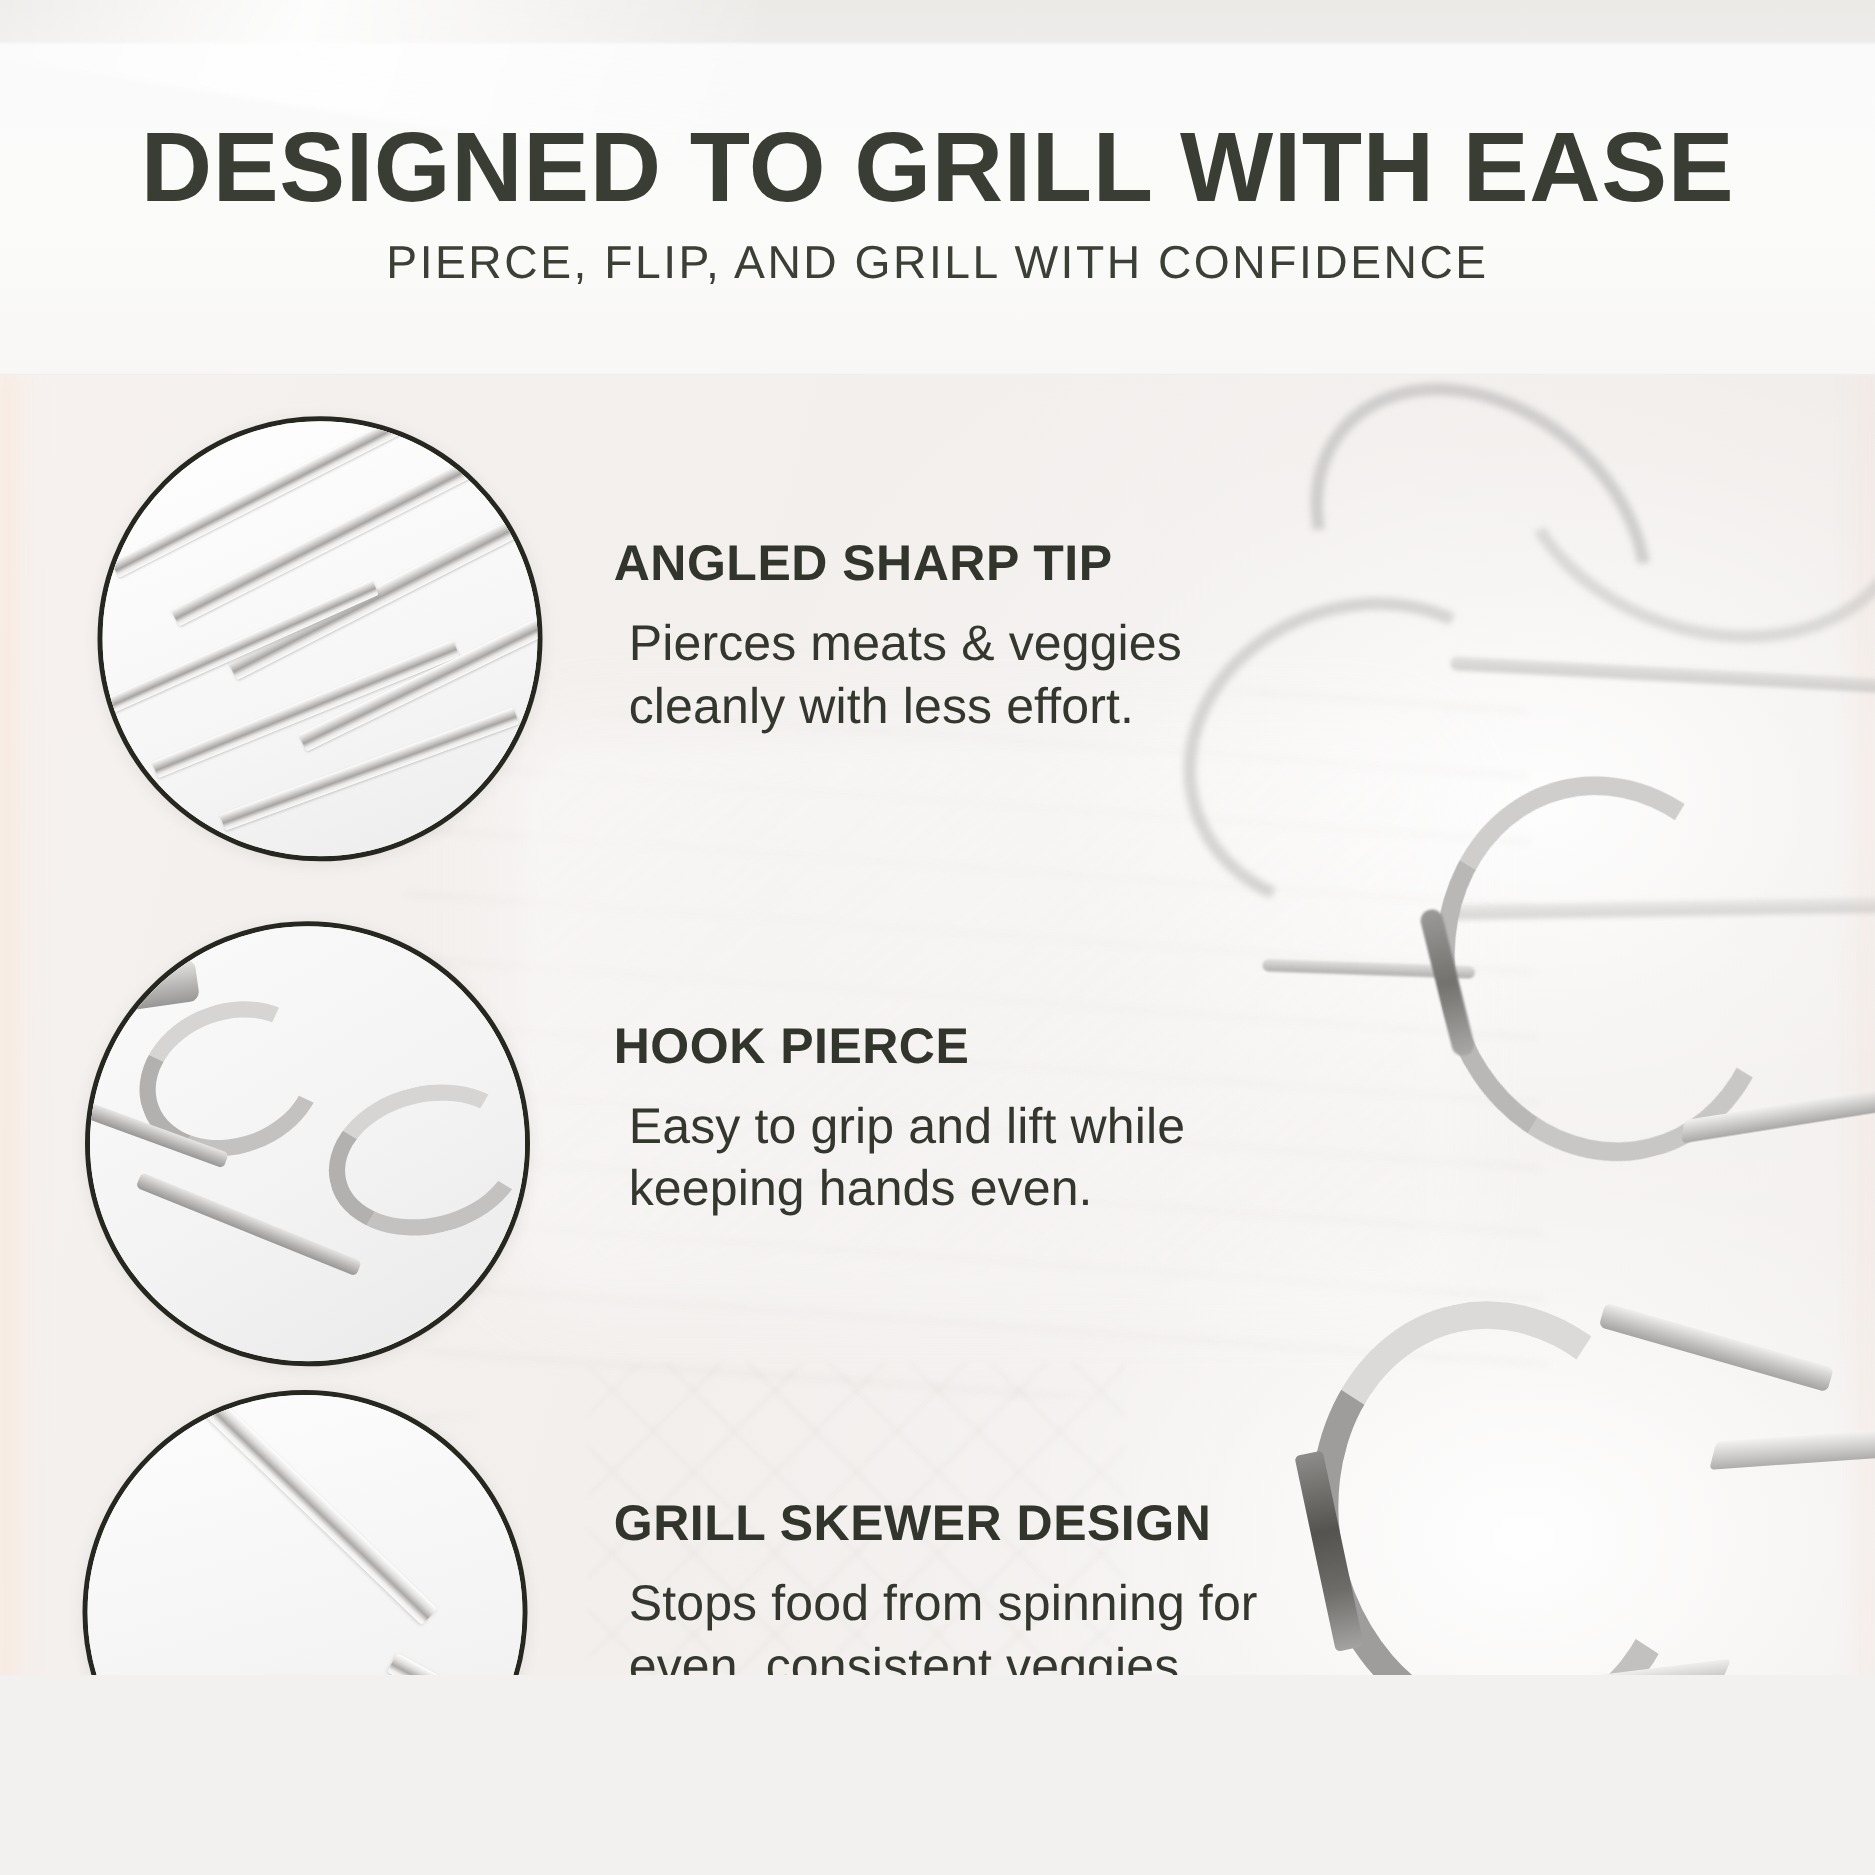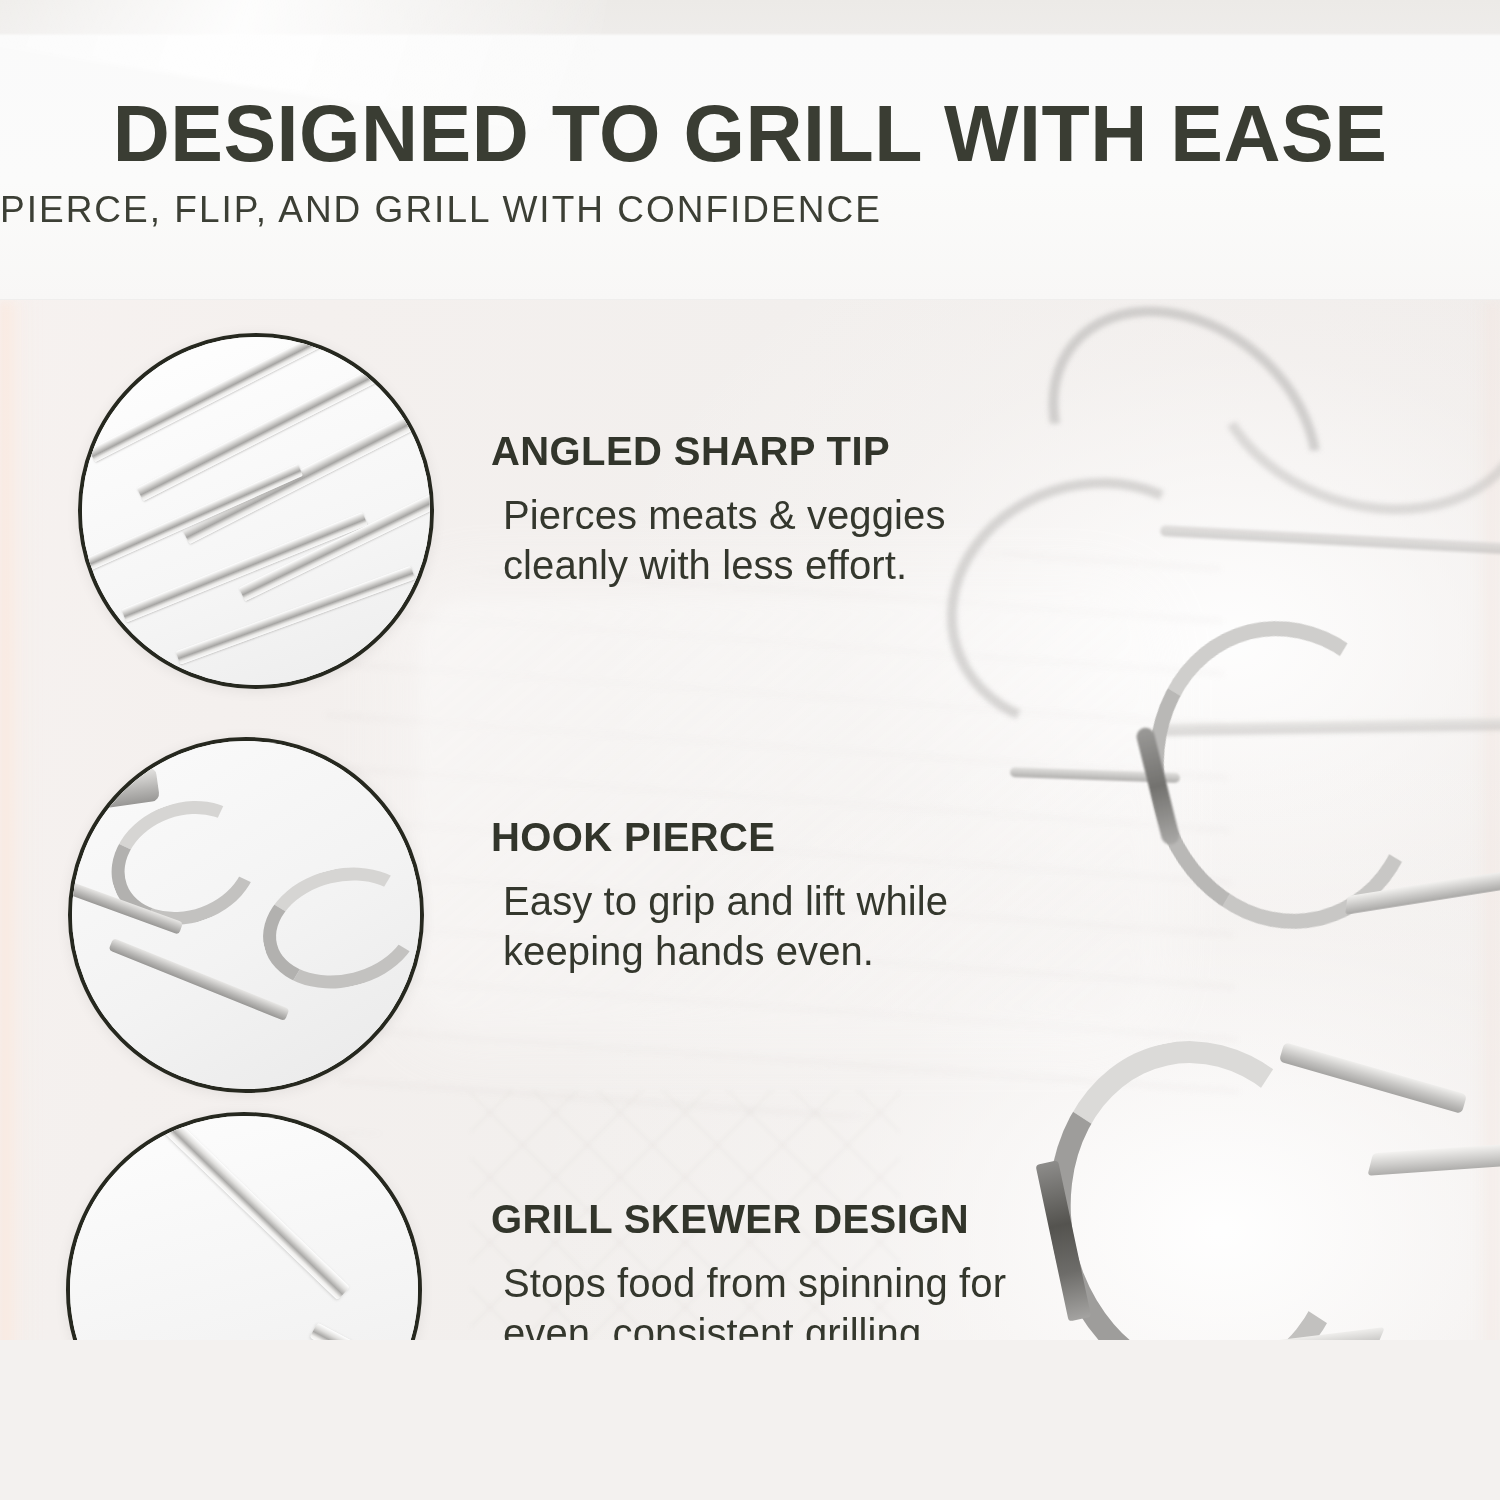--- a/index.html
+++ b/index.html
@@ -85,20 +85,21 @@
     text-align:center;
     font-size:79px;
     line-height:84px;
     font-weight:600;
     letter-spacing:0.5px;
     color:#3a3d33;
     white-space:nowrap;
   }
   .subtitle {
     position:absolute; left:0; top:188px; width:1500px;
+    text-align:center;
     font-size:37px;
     line-height:44px;
     font-weight:400;
     letter-spacing:2.0px;
     color:#3c3f35;
     white-space:nowrap;
   }
 
   
   .hero-hook {
@@ -369,16 +370,16 @@
     <p>Pierces meats &amp; veggies cleanly with less effort.</p>
   </div>
 
   <div class="feature" id="feature-2">
     <h3>HOOK PIERCE</h3>
     <p>Easy to grip and lift while keeping hands even.</p>
   </div>
 
   <div class="feature" id="feature-3">
     <h3>GRILL SKEWER DESIGN</h3>
-    <p>Stops food from spinning for even, consistent grilling.</p>
+    <p>Stops food from spinning for even, consistent veggies.</p>
   </div>
 
 </div>
 
 </body></html>

